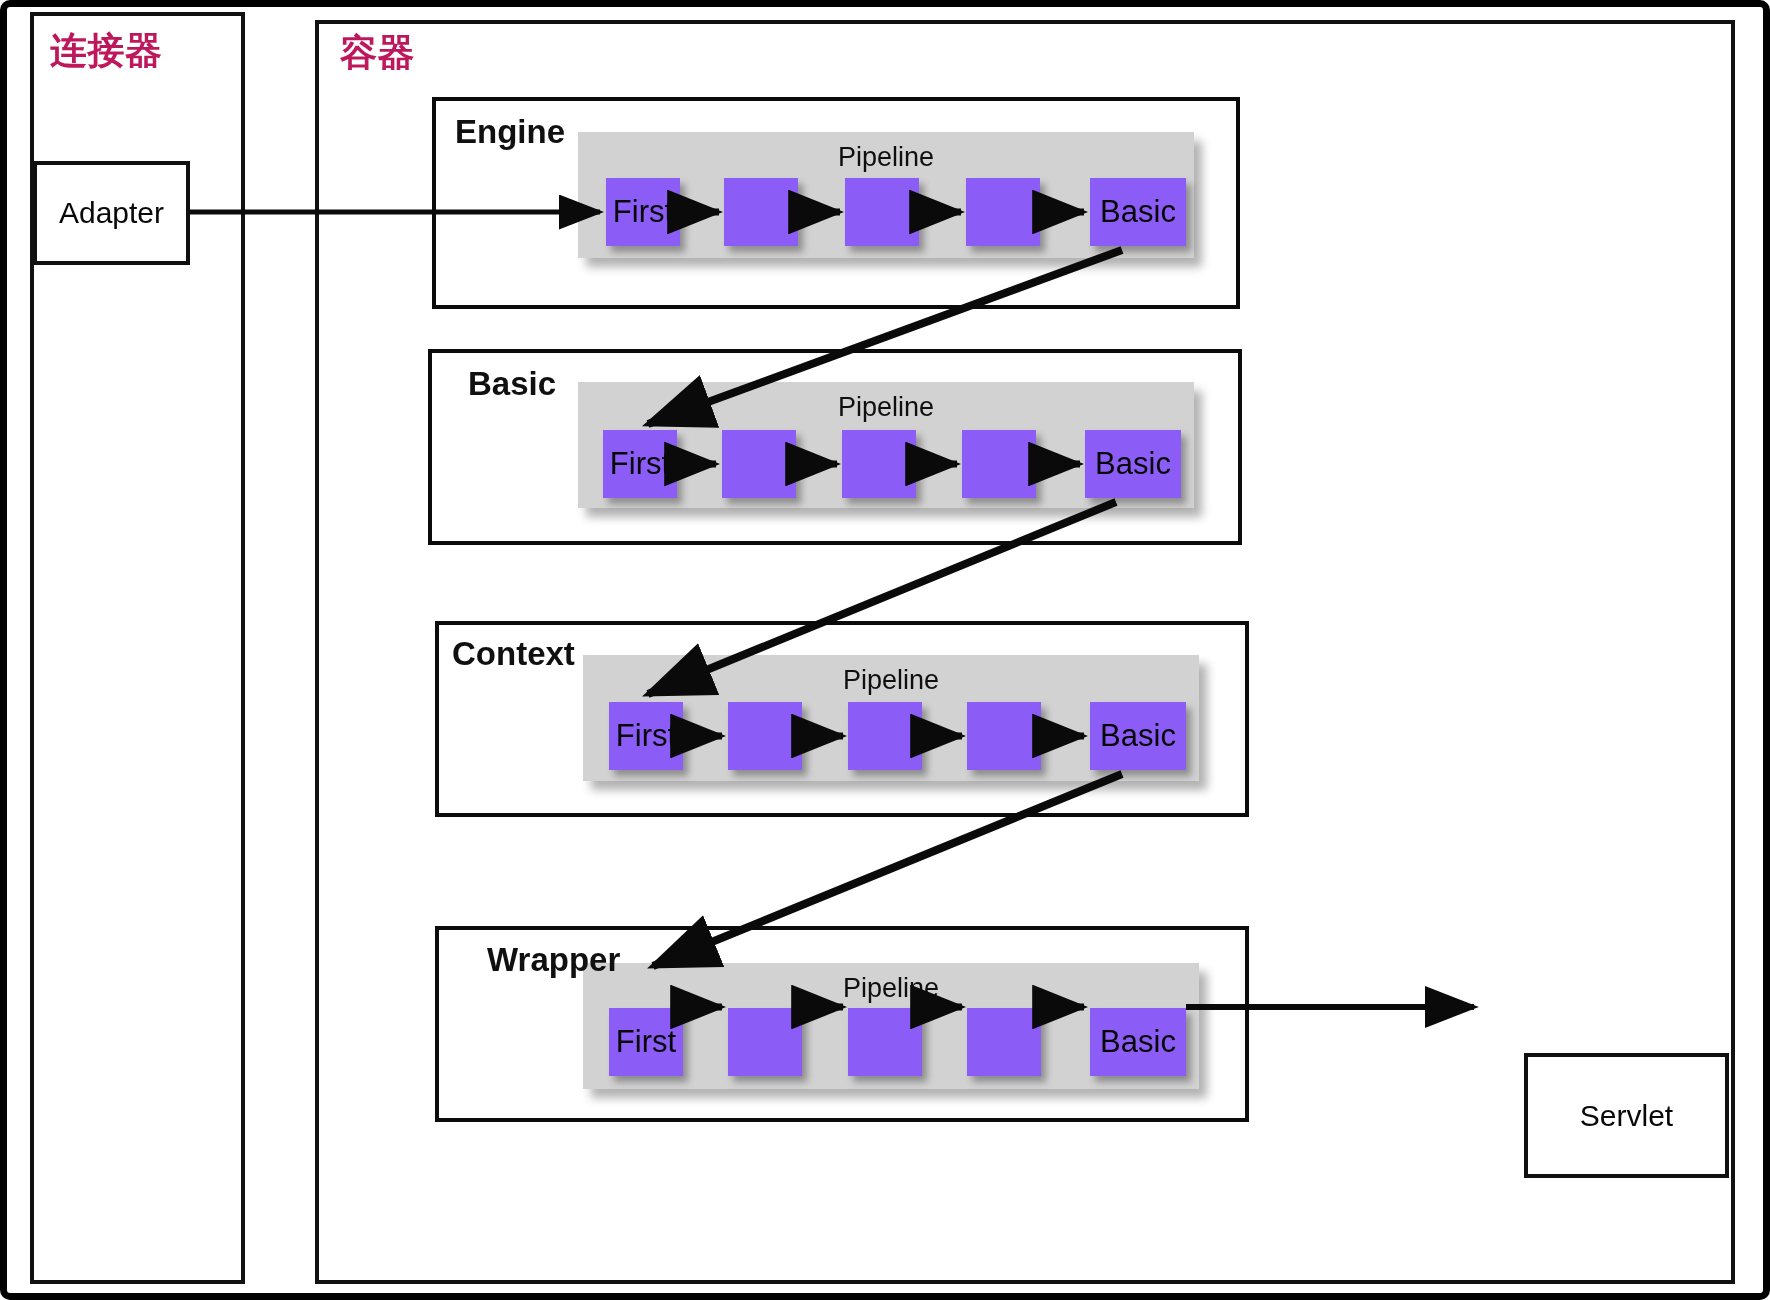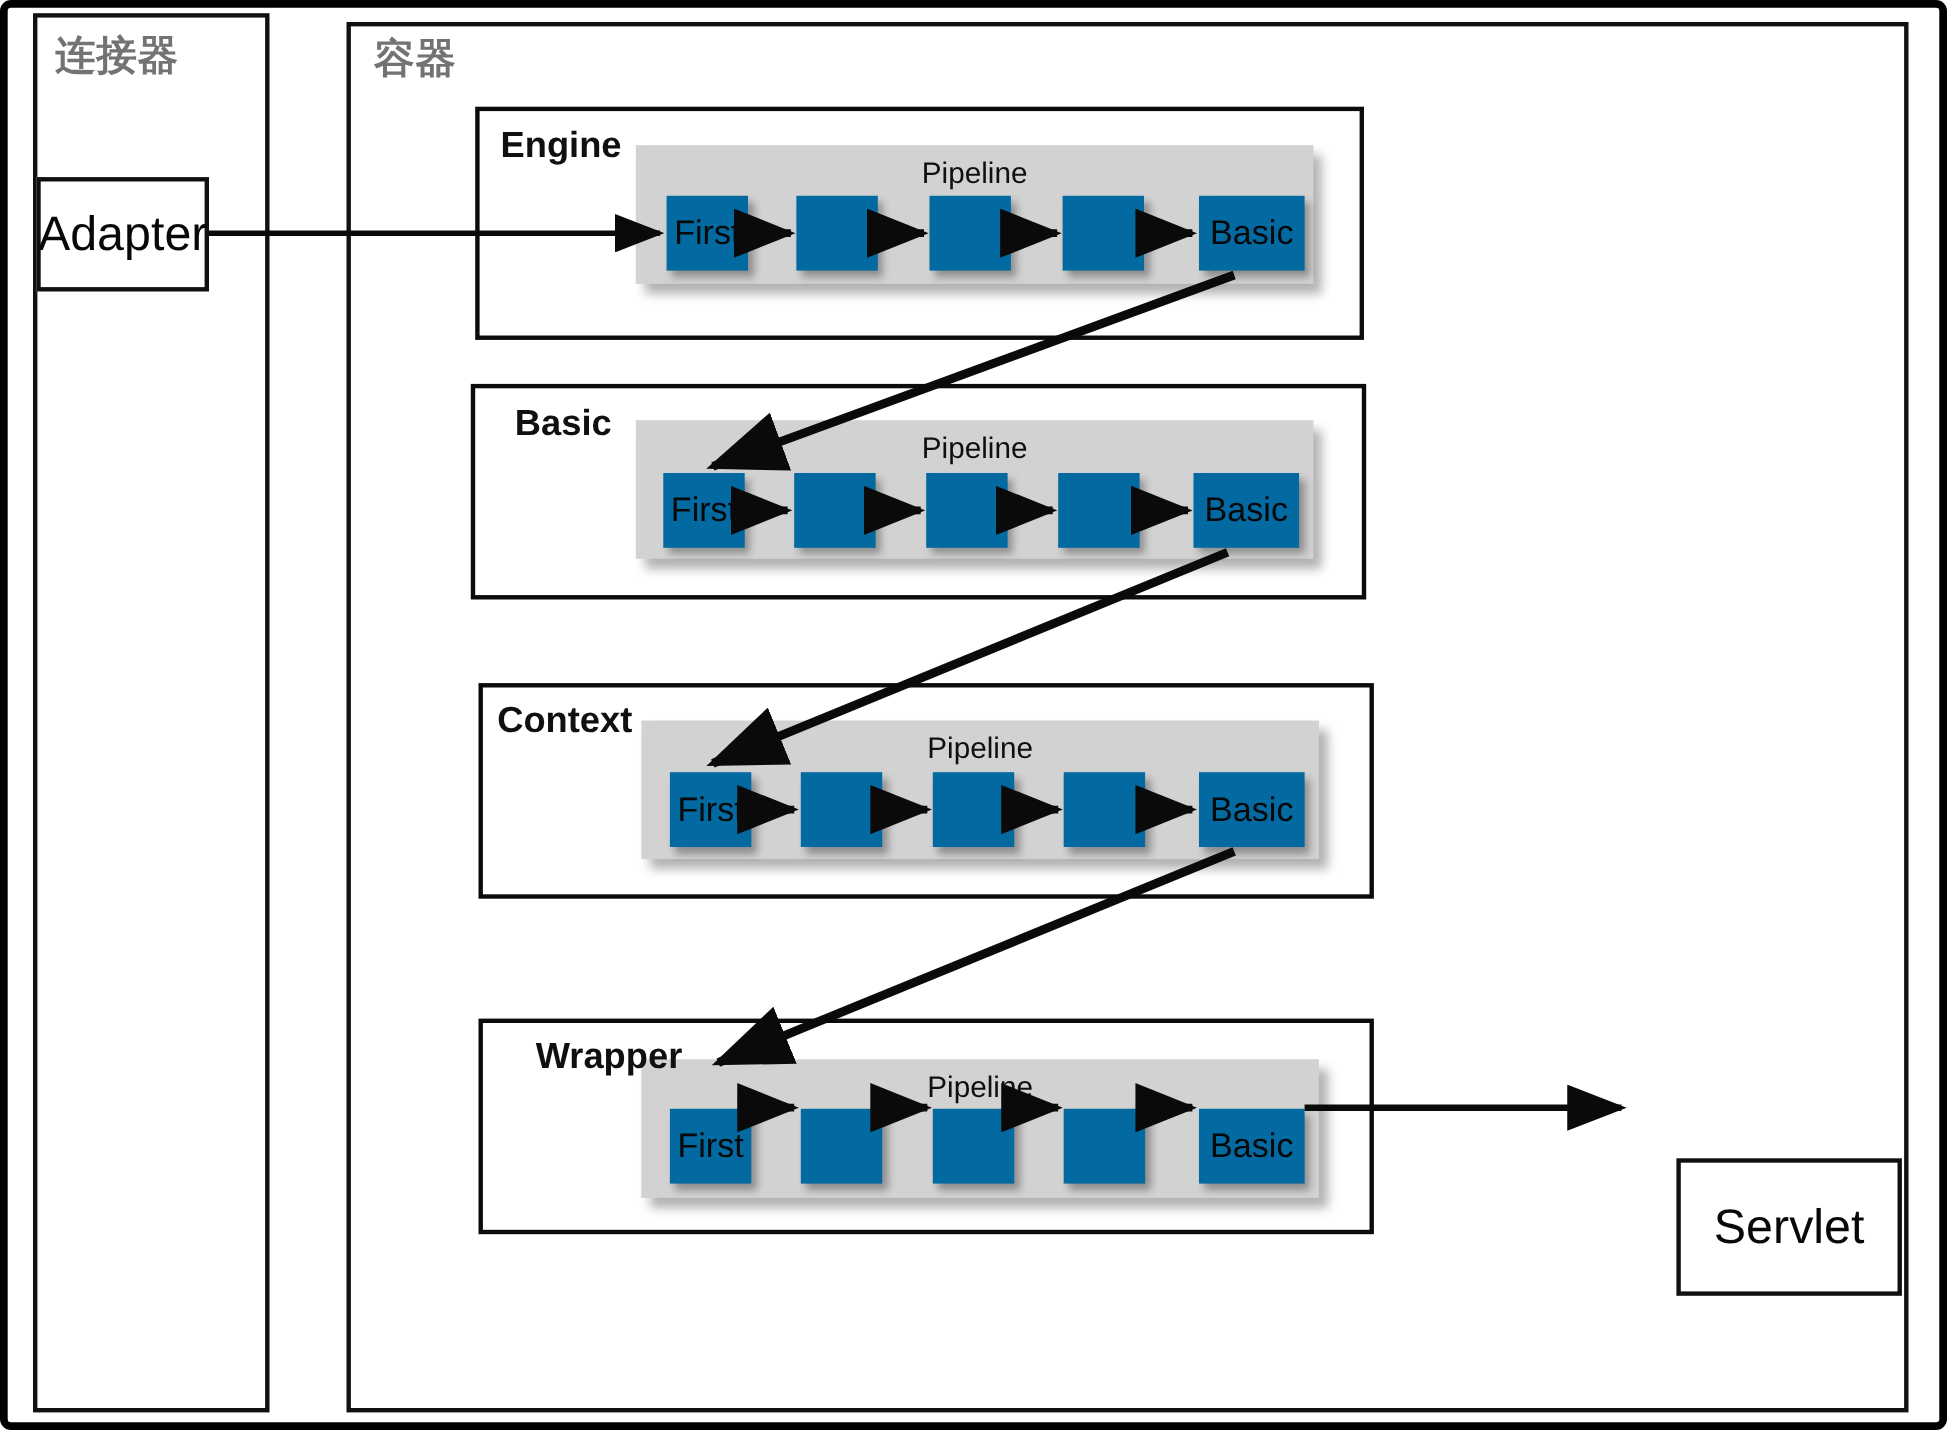--- a/index.html
+++ b/index.html
@@ -28,21 +28,21 @@
 
   .panel {
     position: absolute;
     box-sizing: border-box;
     border: 4px solid #111111;
     background: #ffffff;
   }
   .panel-title {
     position: absolute;
     font-weight: 700;
-    color: #737373;
+    color: #be185d;
     white-space: nowrap;
     letter-spacing: 0.5px;
   }
   .cjk-title {
     font-family: "DejaVu Sans", "Liberation Sans", sans-serif;
     font-size: 37px;
     font-weight: 700;
   }
 
   .sect {
@@ -71,40 +71,40 @@
     top: 10px;
     left: 0;
     width: 100%;
     text-align: center;
     font-size: 27px;
     font-weight: 400;
     color: #0f0f0f;
   }
   .valve {
     position: absolute;
-    background: #0369a1;
+    background: #8b5cf6;
     box-shadow: 5px 6px 7px rgba(0,0,0,0.33);
     display: flex;
     align-items: center;
     justify-content: center;
     font-size: 31px;
     font-weight: 400;
     color: #080808;
     z-index: 4;
   }
 
   .simple-box {
     position: absolute;
     box-sizing: border-box;
     border: 4px solid #101010;
     background: #ffffff;
     display: flex;
     align-items: center;
     justify-content: center;
-    font-size: 44px;
+    font-size: 30px;
     color: #080808;
     z-index: 5;
   }
 
   svg.overlay {
     position: absolute;
     left: 0; top: 0;
     width: 1770px; height: 1300px;
     pointer-events: none;
     z-index: 7;

